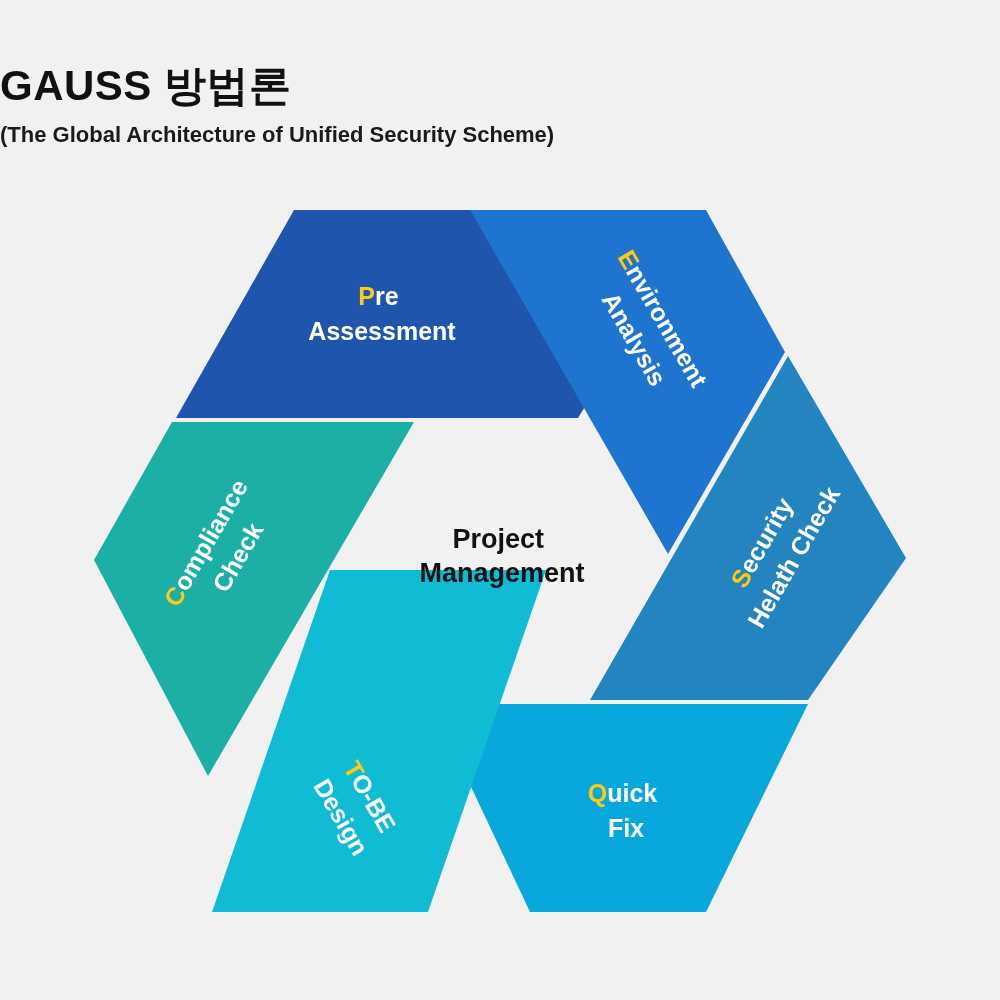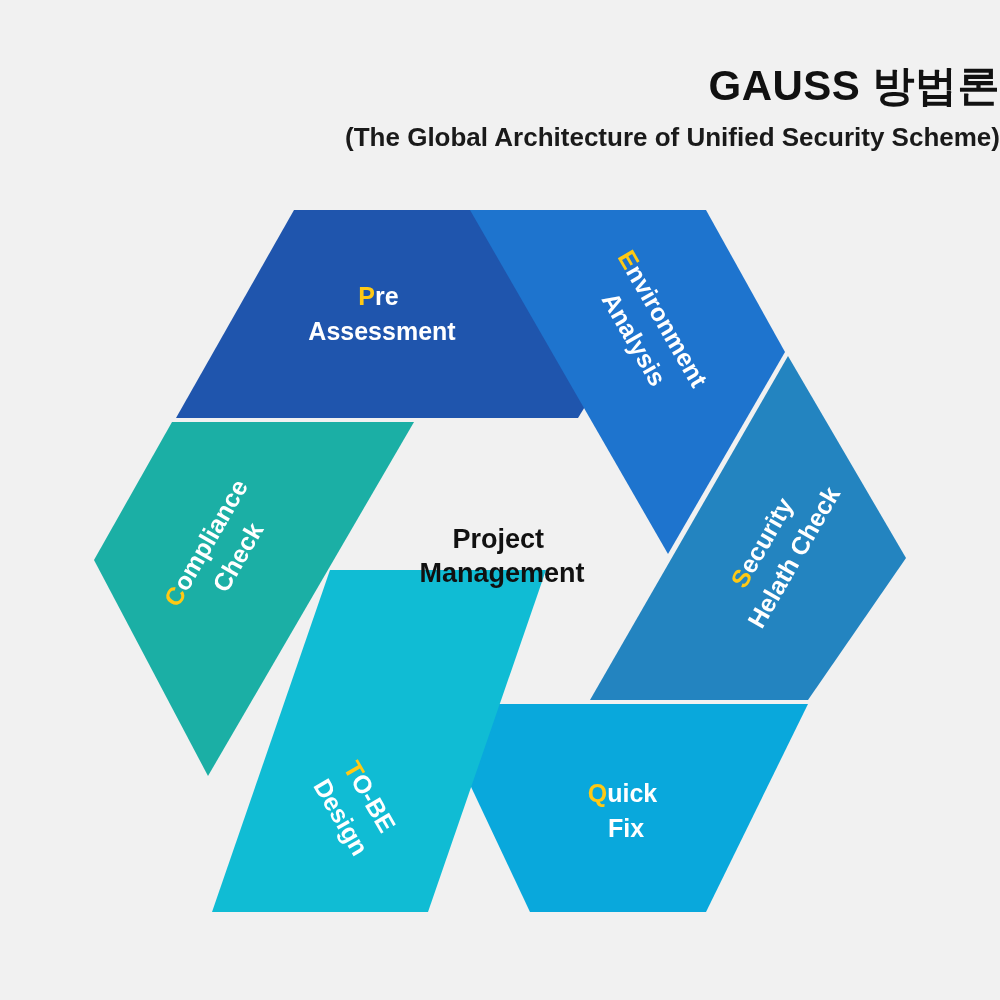--- a/index.html
+++ b/index.html
@@ -19,37 +19,37 @@
     position: absolute;
     inset: 0;
     width: 1000px;
     height: 1000px;
   }
   .header {
     position: absolute;
     top: 0;
     left: 0;
     width: 1000px;
-    text-align: right;
+    text-align: left;
     padding-top: 62px;
     box-sizing: border-box;
   }
   .title {
     font-size: 42px;
     font-weight: bold;
     color: #111111;
     letter-spacing: 0.5px;
     line-height: 1.15;
     margin: 0;
   }
   .subtitle {
-    font-size: 26px;
+    font-size: 22px;
     font-weight: bold;
     color: #1a1a1a;
-    margin: 12px 0 0 12px;
+    margin: 12px 0 0 0;
     line-height: 1.2;
   }
   .diagram {
     position: absolute;
     top: 0;
     left: 0;
   }
   .seg-label {
     font-family: "Liberation Sans", sans-serif;
     font-size: 25px;

